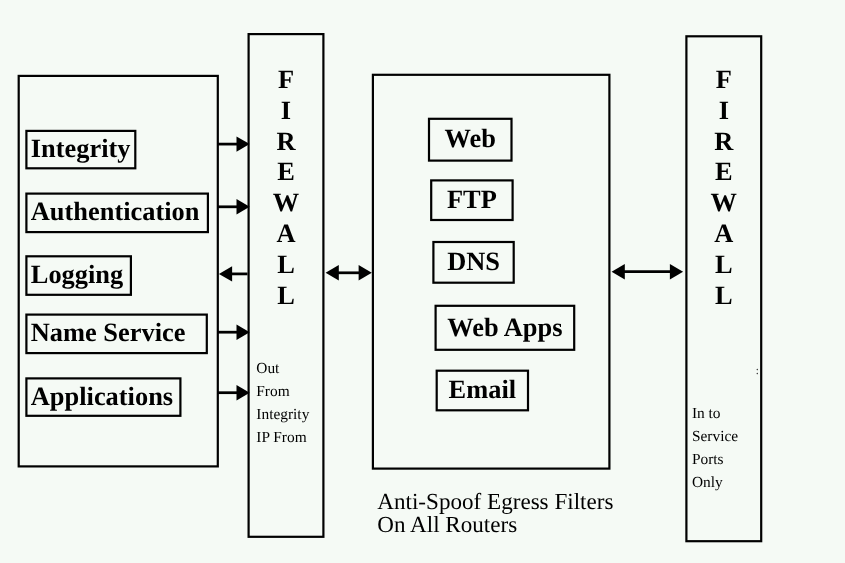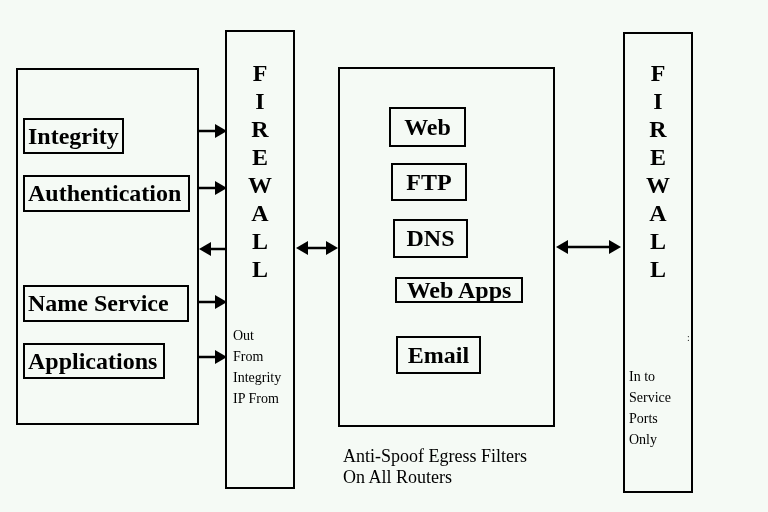--- a/index.html
+++ b/index.html
@@ -38,21 +38,21 @@
   .fw-letter { line-height: 28px; height: 28px; }
   .fw-note {
     position: absolute;
     font-size: 14px;
     line-height: 21px;
     white-space: nowrap;
   }
   .caption {
     position: absolute;
     left: 343px; top: 446px;
-    font-size: 18px;
+    font-size: 21px;
     line-height: 21px;
     white-space: nowrap;
   }
   .stray {
     position: absolute;
     font-size: 10px;
     line-height: 10px;
     color: #222;
   }
   svg.arrows {
@@ -68,20 +68,23 @@
 
 <div class="abs" style="left:0;top:0;width:768px;height:512px;">
 
   <div class="box" style="left:16px; top:68px; width:183px; height:357px;"></div>
 
   <div class="box label-box left-align" style="left:23px; top:118px; width:101px; height:36px;">
     <span>Integrity</span>
   </div>
   <div class="box label-box left-align" style="left:23px; top:175px; width:167px; height:37px;">
     <span>Authentication</span>
+  </div>
+  <div class="box label-box left-align" style="left:23px; top:232px; width:97px; height:37px;">
+    <span>Logging</span>
   </div>
   <div class="box label-box left-align" style="left:23px; top:285px; width:166px; height:37px;">
     <span>Name Service</span>
   </div>
   <div class="box label-box left-align" style="left:23px; top:343px; width:142px; height:36px;">
     <span>Applications</span>
   </div>
 
   <div class="box" style="left:225px; top:30px; width:70px; height:459px;">
     <div class="fw-letters" style="top:27px;">
@@ -106,21 +109,21 @@
 
   <div class="box label-box center-align" style="left:389px; top:107px; width:77px; height:40px;justify-content:center;">
     <span>Web</span>
   </div>
   <div class="box label-box center-align" style="left:393px; top:219px; width:75px; height:39px;">
     <span>DNS</span>
   </div>
   <div class="box label-box center-align" style="left:391px; top:163px; width:76px; height:38px;">
     <span>FTP</span>
   </div>
-  <div class="box label-box center-align" style="left:395px; top:277px; width:128px; height:26px;">
+  <div class="box label-box center-align" style="left:395px; top:277px; width:128px; height:42px;">
     <span>Web Apps</span>
   </div>
   <div class="box label-box center-align" style="left:396px; top:336px; width:85px; height:38px;">
     <span>Email</span>
   </div>
 
   <div class="box" style="left:623px; top:32px; width:70px; height:461px;">
     <div class="fw-letters" style="top:25px;">
       <div class="fw-letter">F</div>
       <div class="fw-letter">I</div>

